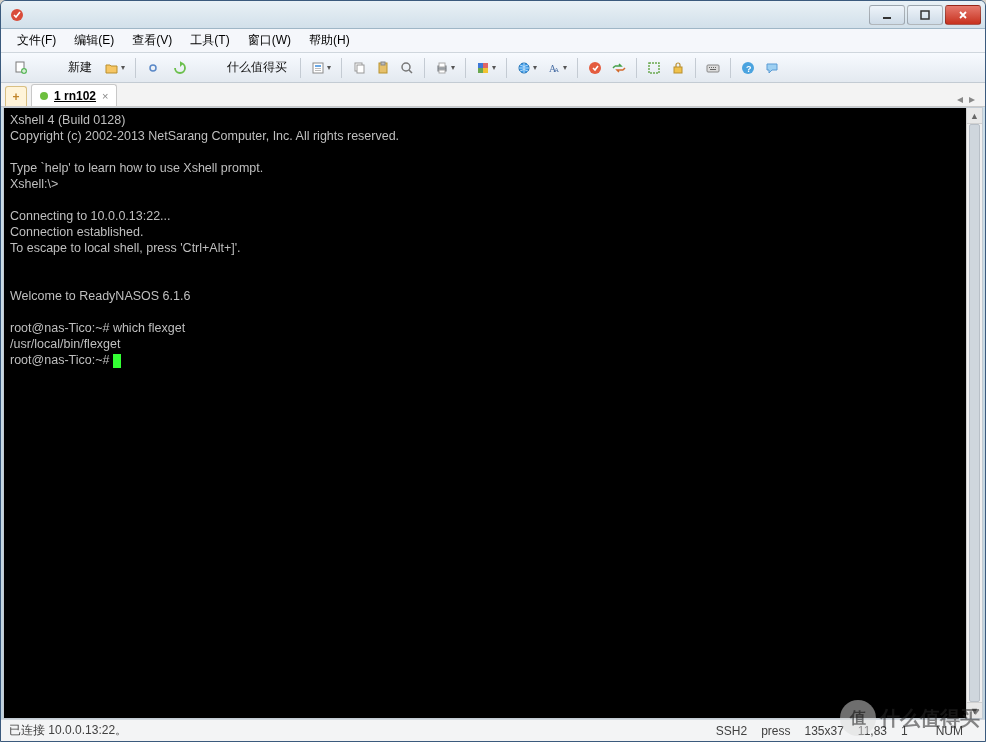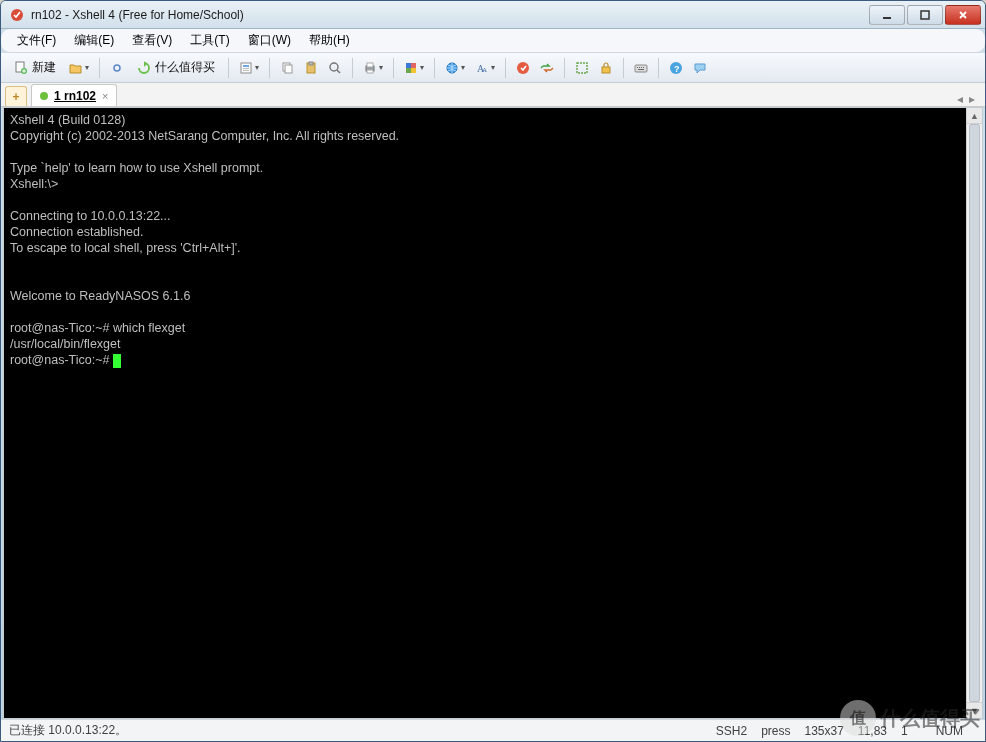--- a/index.html
+++ b/index.html
@@ -38,36 +38,36 @@
   width:36px; height:20px; border-radius:3px;
   display:flex;align-items:center;justify-content:center;
   border:1px solid rgba(0,0,0,0.25); margin-left:2px;
   background:linear-gradient(to bottom,#eef4fa,#cedbe7);
 }
 .win-btn.close { background:linear-gradient(to bottom,#e67a6e,#c7311e); color:#fff; }
 .win-btn svg { width:10px; height:10px; }
 
 .menubar {
   height:24px; background:#f5f7fb; border-bottom:1px solid #cfd6dd;
-  display:flex; align-items:center; padding:0 8px; gap:2px;border-radius:9px;
+  display:flex; align-items:center; padding:0 8px; gap:2px;
 }
 .menu-item { padding:3px 8px; border-radius:3px; cursor:default; }
 
 .toolbar {
   height:30px; background:linear-gradient(to bottom,#f7fafe,#e3e9f0);
   border-bottom:1px solid #c3cbd3;
   display:flex; align-items:center; padding:0 6px; gap:2px;
 }
 .tbtn {
   height:22px; min-width:22px; padding:0 3px;
   display:flex;align-items:center;justify-content:center;
   border:1px solid transparent; border-radius:3px;
 }
 .tbtn.with-text { padding:0 6px; gap:4px; }
-.tbtn .lbl { font-size:12px; color:#111; }
+.tbtn .lbl { font-size:12px; color:#111;margin-left:36px; }
 .tsep { width:1px; height:20px; background:#c4cbd3; margin:0 4px; }
 .drop-arrow { margin-left:2px; font-size:8px; color:#555; }
 
 .tabbar {
   height:24px; background:#f3f3f3; border-bottom:1px solid #cacaca;
   display:flex; align-items:flex-end; padding:0 4px;
 }
 .addtab {
   width:22px;height:20px; background:#fff4d9; border:1px solid #d9c083;
   border-bottom:none; border-radius:3px 3px 0 0;
@@ -129,21 +129,20 @@
 
 <div class="window">
 
   <div class="titlebar">
     <span class="appicon">
       <svg viewBox="0 0 16 16">
           <circle cx="8" cy="8" r="6" fill="#d94c3a"></circle>
           <path d="M5 8 L7 10 L11 5" stroke="#fff" stroke-width="1.6" fill="none"></path>
         </svg>
     </span>
-    <span class="title">rn102 - Xshell 4 (Free for Home/School)</span>
     <div class="win-controls">
       <div class="win-btn">
         <svg viewBox="0 0 10 10">
             <rect x="1" y="7" width="8" height="2" fill="#333"></rect>
           </svg>
       </div>
       <div class="win-btn">
         <svg viewBox="0 0 10 10">
             <rect x="1" y="1" width="8" height="8" fill="none" stroke="#333" stroke-width="1.5"></rect>
           </svg>

